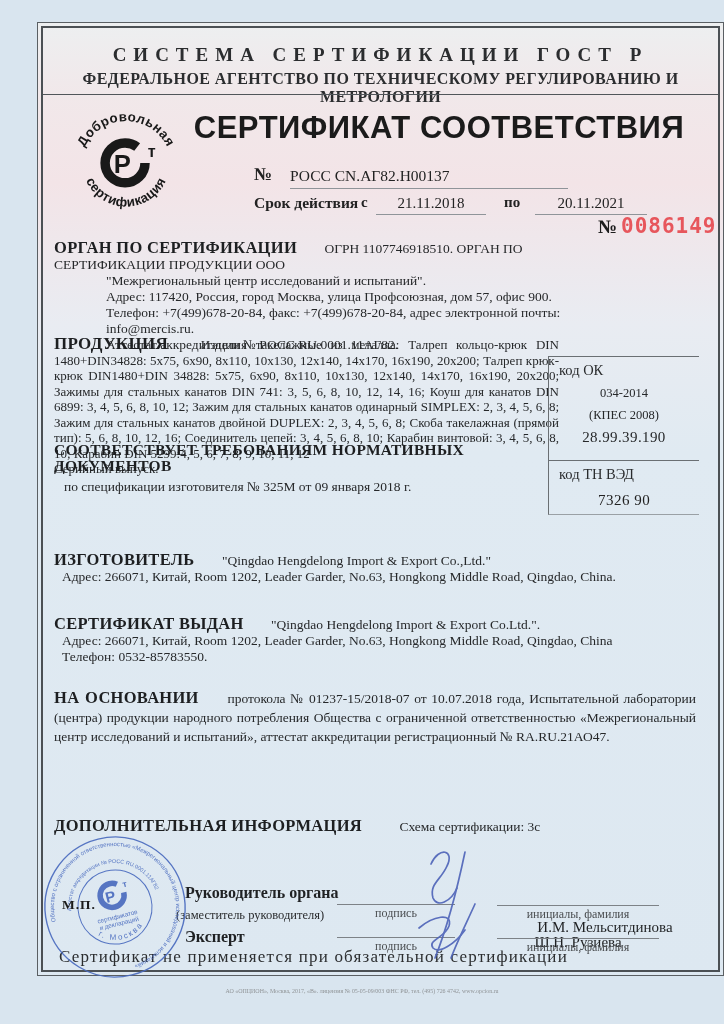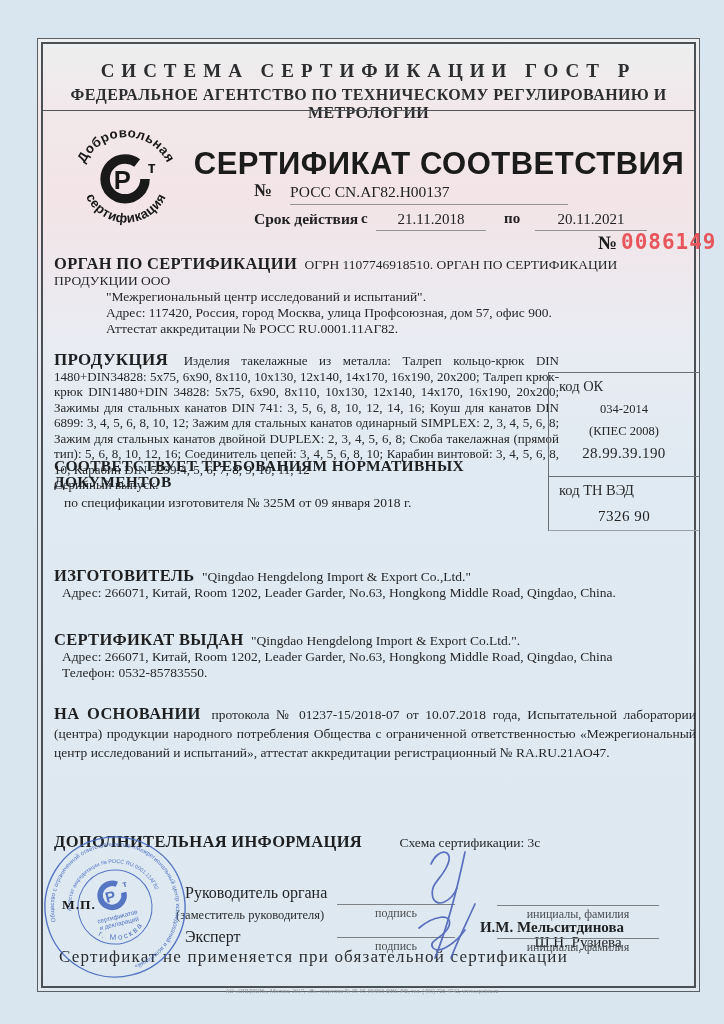--- a/index.html
+++ b/index.html
@@ -5,39 +5,40 @@
   html,body{margin:0;padding:0;}
   body{
     width:724px;height:1024px;position:relative;overflow:hidden;
     background:#d9e5ef;
     font-family:"Liberation Serif","DejaVu Serif",serif;
     color:#222;
   }
   .abs{position:absolute;}
   
   #frame{
-    position:absolute;left:37px;top:38px;width:661px;height:952px;
+    position:absolute;left:37px;top:22px;width:661px;height:952px;
     border:1px solid #5a5f63;
     background:linear-gradient(180deg,#edeff0 0px,#f1e8ea 70px,#f3e4e7 160px,
                #e9ecf2 300px,#e0eaf2 430px,#dde8f1 100%);
+    padding-left:24px;
   }
   #frame-inner{
     position:absolute;inset:3px;border:2px solid #4b5054;
   }
   
   #hdr1{left:0;top:16px;width:100%;text-align:center;
         font-weight:bold;font-size:19px;letter-spacing:7px;color:#2b2d2f;}
   #hdr2{left:0;top:42px;width:100%;text-align:center;
         font-weight:bold;font-size:16px;letter-spacing:.4px;color:#2b2d2f;}
   #hdr-rule{left:0;top:66px;width:100%;height:0;border-top:1.5px solid #51565a;}
   
   #logo{left:20px;top:76px;width:126px;height:114px;}
   #title{left:140px;top:82px;width:512px;text-align:center;
          font-family:"Liberation Sans","DejaVu Sans",sans-serif;
-         font-weight:bold;font-size:31px;letter-spacing:.5px;color:#1b1b1b;margin-top:20px;}
+         font-weight:bold;font-size:31px;letter-spacing:.5px;color:#1b1b1b;}
   
   #num-row{left:0;top:136px;width:100%;font-size:15.5px;}
   #num-row .nlabel{position:absolute;left:211px;top:0;font-weight:bold;font-size:18px;}
   #num-row .nvalue{position:absolute;left:247px;top:3px;display:inline-block;width:278px;
                    border-bottom:1px solid #8f9499;padding-bottom:3px;}
   #valid-row{left:0;top:166px;width:100%;font-size:15px;}
   #valid-row .vlabel{position:absolute;left:211px;top:0;font-weight:bold;font-size:15.5px;}
   #valid-row .vfrom{position:absolute;left:318px;top:0;font-weight:bold;}
   #valid-row .vd1{position:absolute;left:333px;top:1px;width:110px;text-align:center;
                   border-bottom:1px solid #8f9499;padding-bottom:2px;}
@@ -45,21 +46,21 @@
   #valid-row .vd2{position:absolute;left:492px;top:1px;width:112px;text-align:center;
                   border-bottom:1px solid #8f9499;padding-bottom:2px;}
   #red-row{left:0;top:186px;width:100%;height:26px;}
   #red-row .rlabel{position:absolute;left:555px;top:2px;font-weight:bold;font-size:19px;color:#1d1d1d;}
   #red-row .rnum{position:absolute;left:578px;top:0;
                  font-family:"DejaVu Sans Mono","Liberation Mono",monospace;
                  font-size:21px;letter-spacing:1px;color:var(--color-serial_red,#e7565c);font-weight:bold;}
   
   .sec{position:absolute;font-size:13.5px;line-height:16px;color:#26282a;}
   .sh{font-weight:bold;font-size:16.5px;letter-spacing:.3px;color:#1d1f21;}
-  .sh-inline{margin-right:4px;}
+  .sh-inline{margin-right:24px;}
   #org{left:11px;top:212px;width:565px;}
   #org .cont{margin-left:52px;}
   #product{left:11px;top:308px;width:505px;text-align:justify;font-size:13px;line-height:15.5px;}
   #product .sh{font-size:17px;}
   #compliance{left:11px;top:414px;width:500px;}
   #compliance .sh{font-size:15.5px;}
   #compliance .spec{margin:5px 0 0 10px;}
   #manufacturer{left:11px;top:524px;width:640px;}
   #issued{left:11px;top:588px;width:640px;}
   .addr{margin-left:8px;}
@@ -68,21 +69,21 @@
   #additional .sh-inline{margin-right:34px;}
   
   #codebox{position:absolute;left:505px;top:328px;width:150px;height:157px;
            border-left:1px solid #6a6f73;border-top:1px solid #6a6f73;border-bottom:1px solid #9aa0a5;}
   #codebox .part1{height:103px;border-bottom:1px solid #6a6f73;}
   #codebox .clabel{font-size:14.5px;padding:5px 0 0 10px;color:#2a2c2e;}
   #codebox .cval{text-align:center;font-size:12.5px;margin-top:7px;color:#26282a;}
   #codebox .cbig{font-size:15px;letter-spacing:.4px;margin-top:6px;}
   #codebox .tnval{text-align:center;font-size:15px;margin-top:9px;letter-spacing:.5px;}
   
-  .sigtitle{position:absolute;font-weight:normal;font-size:16px;color:#1f2123;}
+  .sigtitle{position:absolute;font-weight:bold;font-size:16px;color:#1f2123;}
   .sigsub{position:absolute;font-size:12.5px;color:#2a2c2e;}
   .sline{position:absolute;border-bottom:1px solid #7d8287;}
   .scap{position:absolute;font-size:12px;color:#4a4d50;text-align:center;}
   .sname{position:absolute;font-size:15px;text-align:center;color:#1f2123;}
   #mp{position:absolute;left:62px;top:897px;font-weight:bold;font-size:13.5px;
       letter-spacing:1px;color:#1a1a1a;z-index:5;}
   #stamp{position:absolute;left:40px;top:832px;width:150px;height:150px;
          transform:rotate(-14deg);opacity:.92;z-index:3;}
   #scribble{position:absolute;left:403px;top:842px;width:112px;height:118px;z-index:4;}
   
@@ -138,20 +139,21 @@
       <span class="rnum">0086149</span>
     </div>
 
     <div id="org" class="sec">
       <div>
         <span class="sh sh-inline">ОРГАН ПО СЕРТИФИКАЦИИ</span>
         <span>ОГРН 1107746918510. ОРГАН ПО СЕРТИФИКАЦИИ ПРОДУКЦИИ ООО</span>
       </div>
       <div class="cont">"Межрегиональный центр исследований и испытаний".</div>
       <div class="cont">Адрес: 117420, Россия, город Москва, улица Профсоюзная, дом 57, офис 900.</div>
+      <div class="cont">Телефон: +7(499)678-20-84, факс: +7(499)678-20-84, адрес электронной почты: info@mercis.ru.</div>
       <div class="cont">Аттестат аккредитации № РОСС RU.0001.11АГ82.</div>
     </div>
 
     <div id="product" class="sec">
       <span class="sh sh-inline">ПРОДУКЦИЯ</span>
       <span>Изделия такелажные из металла: Талреп кольцо-крюк DIN 1480+DIN34828: 5x75, 6x90, 8x110, 10x130, 12x140, 14x170, 16x190, 20x200; Талреп крюк-крюк DIN1480+DIN 34828: 5x75, 6x90, 8x110, 10x130, 12x140, 14x170, 16x190, 20x200; Зажимы для стальных канатов DIN 741: 3, 5, 6, 8, 10, 12, 14, 16; Коуш для канатов DIN 6899: 3, 4, 5, 6, 8, 10, 12; Зажим для стальных канатов одинарный SIMPLEX: 2, 3, 4, 5, 6, 8; Зажим для стальных канатов двойной DUPLEX: 2, 3, 4, 5, 6, 8; Скоба такелажная (прямой тип): 5, 6, 8, 10, 12, 16; Соединитель цепей: 3, 4, 5, 6, 8, 10; Карабин винтовой: 3, 4, 5, 6, 8, 10; Карабин DIN 5299:4, 5, 6, 7, 8, 9, 10, 11, 12</span>
       <div>Серийный выпуск.</div>
     </div>
 
     <div id="codebox">
@@ -235,21 +237,21 @@
 <div class="sigtitle" style="left:185px;top:928px;">Эксперт</div>
 
 <div class="sline" style="left:337px;top:884px;width:118px;height:20px;"></div>
 <div class="scap" style="left:337px;top:906px;width:118px;">подпись</div>
 <div class="sline" style="left:337px;top:917px;width:118px;height:20px;"></div>
 <div class="scap" style="left:337px;top:939px;width:118px;">подпись</div>
 
 <div class="sname" style="left:497px;top:934px;width:162px;">Ш.Н. Рузиева</div>
 <div class="sline" style="left:497px;top:886px;width:162px;height:19px;"></div>
 <div class="scap" style="left:497px;top:907px;width:162px;">инициалы, фамилия</div>
-<div class="sname" style="left:471px;top:919px;width:162px;font-weight:bold;">И.М. Мельситдинова</div>
+<div class="sname" style="left:524px;top:919px;width:162px;">И.М. Мельситдинова</div>
 <div class="sline" style="left:497px;top:919px;width:162px;height:19px;"></div>
 <div class="scap" style="left:497px;top:940px;width:162px;">инициалы, фамилия</div>
 
 <svg id="scribble" viewBox="0 0 112 118">
   <g fill="none" stroke="var(--color-signature_blue,#4d63b8)" stroke-width="1.7" stroke-linecap="round" opacity=".9">
     <path d="M28,22 C36,4 52,8 44,24 C38,38 26,42 30,56 C34,66 48,60 54,46"></path>
     <path d="M62,10 C54,48 44,86 32,116"></path>
     <path d="M16,86 C30,74 50,70 46,84 C42,96 24,98 30,106 C36,112 52,102 62,88"></path>
     <path d="M72,62 C62,84 54,100 48,116"></path>
   </g>

